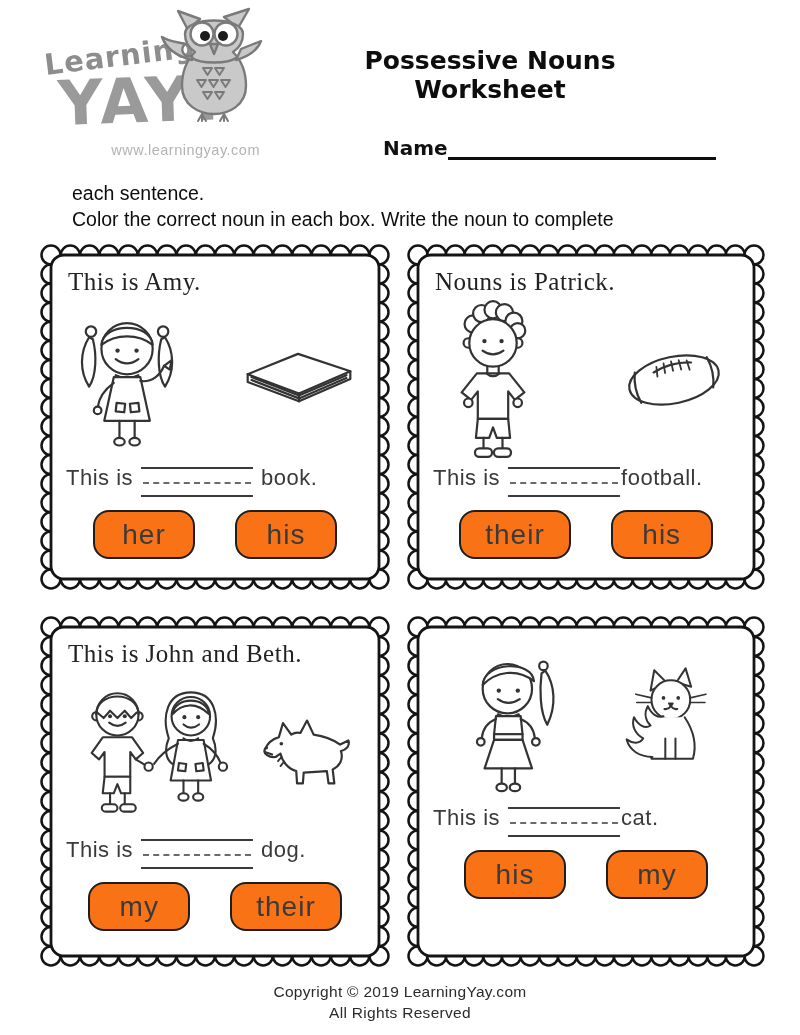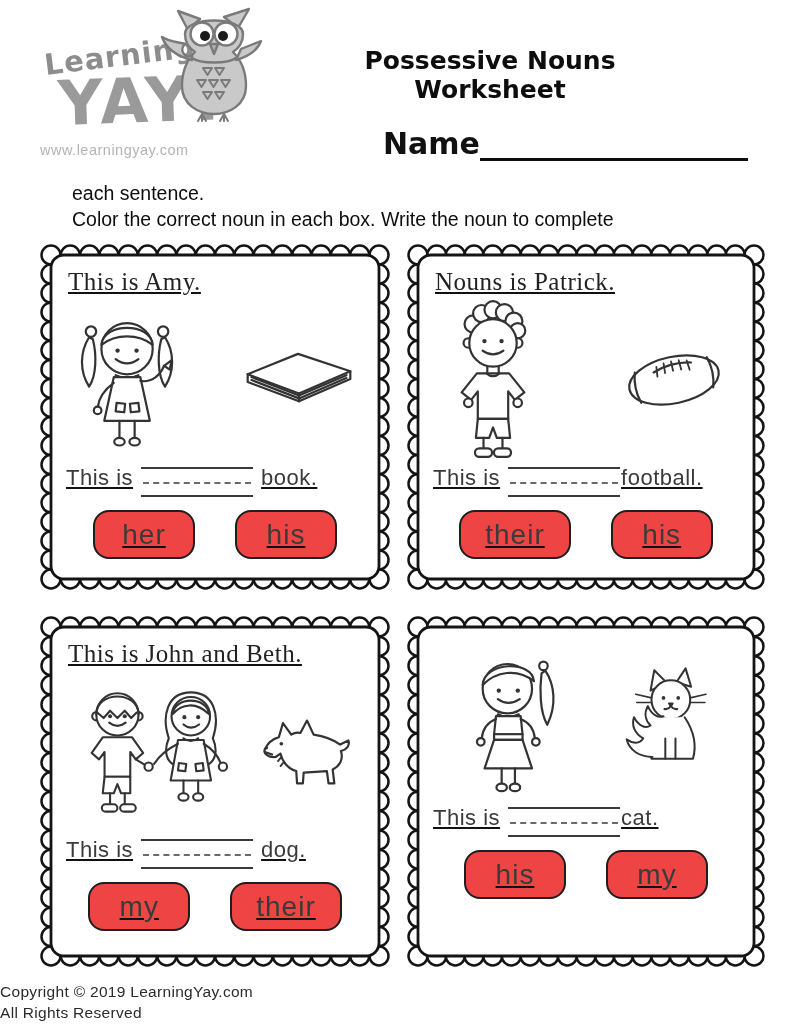--- a/index.html
+++ b/index.html
@@ -16,43 +16,43 @@
     color:#8d8d8d; transform:rotate(-7deg); letter-spacing:1px;
     font-family:"DejaVu Sans", sans-serif;
   }
   .logo-line2 {
     position:absolute; left:18px; top:52px; font-size:62px; font-weight:800;
     color:#9a9a9a; transform:rotate(-2deg); letter-spacing:3px;
     font-family:"DejaVu Sans", sans-serif;
   }
   .logo-owl { position:absolute; left:118px; top:-6px; }
   .logo-url {
-    position:absolute; left:0px; top:130px; width:220px; text-align:left;
+    position:absolute; left:0px; top:130px; width:220px; text-align:right;
     font-size:14.5px; color:#b3b3b3; letter-spacing:0.5px;
   }
 
   .ws-title {
     position:absolute; left:300px; top:46px; width:380px; text-align:center;
     font-size:25px; font-weight:600; color:#0d0d0d;
     font-family:"DejaVu Sans", sans-serif;
   }
   .name-row { position:absolute; left:383px; top:126px; display:flex; align-items:flex-end; }
-  .name-label { font-size:30px; font-weight:600; font-family:"DejaVu Sans", sans-serif; }
+  .name-label { font-size:20px; font-weight:600; font-family:"DejaVu Sans", sans-serif; }
   .name-line { width:268px; height:34px; border-bottom:3px solid #0d0d0d; }
 
   .instructions {
     position:absolute; left:72px; top:180px; width:690px;
     font-size:19.5px; line-height:1.34; color:#0d0d0d;
   }
   .instructions span { display:block; }
 
   
   .ws-box { position:absolute; background:#fff; }
   .ws-box .scallop-svg { position:absolute; inset:0; z-index:0; }
-  .box-content { position:relative; z-index:1; padding:20px 26px 0 26px; height:100%;text-decoration:underline; }
+  .box-content { position:relative; z-index:1; padding:20px 26px 0 26px; height:100%; }
 
   .box-title {
     font-family:"Liberation Serif", serif; font-size:25px; color:#222;
     letter-spacing:0.5px; margin:4px 0 0 2px; font-weight:400;
   }
   .figures {
     display:flex; align-items:center; justify-content:space-between;
     height:163px; padding:4px 4px 0 4px;
   }
   .sentence {
@@ -65,33 +65,33 @@
     width:112px; height:30px; margin:0 8px; position:relative;
     border-top:2px solid #3a3a3a; border-bottom:2px solid #3a3a3a;
   }
   .answer-blank.tight { margin-right:1px; }
   .answer-blank::after {
     content:""; position:absolute; left:2px; right:2px; top:50%;
     border-top:2px dashed #6a6a6a;
   }
   .options { display:flex; justify-content:center; gap:40px; margin-top:13px; }
   .option-btn {
-    min-width:102px; height:49px; padding:0 24px; background:#ef4444;
+    min-width:102px; height:49px; padding:0 24px; background:#f97316;
     border:2.5px solid #1e1e1e; border-radius:16px; display:flex;
     align-items:center; justify-content:center; font-size:28px;
     letter-spacing:1px; color:#3a3a3a; font-weight:300; cursor:pointer;
   }
 
   #box-1 { left:40px;  top:244px; width:350px; height:346px; }
   #box-2 { left:407px; top:244px; width:358px; height:346px; }
   #box-3 { left:40px;  top:616px; width:350px; height:351px; }
   #box-4 { left:407px; top:616px; width:358px; height:351px; }
 
   
-  .footer { position:absolute; left:0; top:982px; width:100%; color:#2b2b2b; }
+  .footer { position:absolute; left:0; top:982px; width:100%; text-align:center; color:#2b2b2b; }
   .footer div { font-size:15.5px; line-height:1.35; letter-spacing:0.3px; }
 
   
   .ill { flex:0 0 auto; }
   .ill path, .ill circle, .ill ellipse, .ill rect, .ill line {
     vector-effect: non-scaling-stroke;
   }
 </style>
 </head>
 <body>

